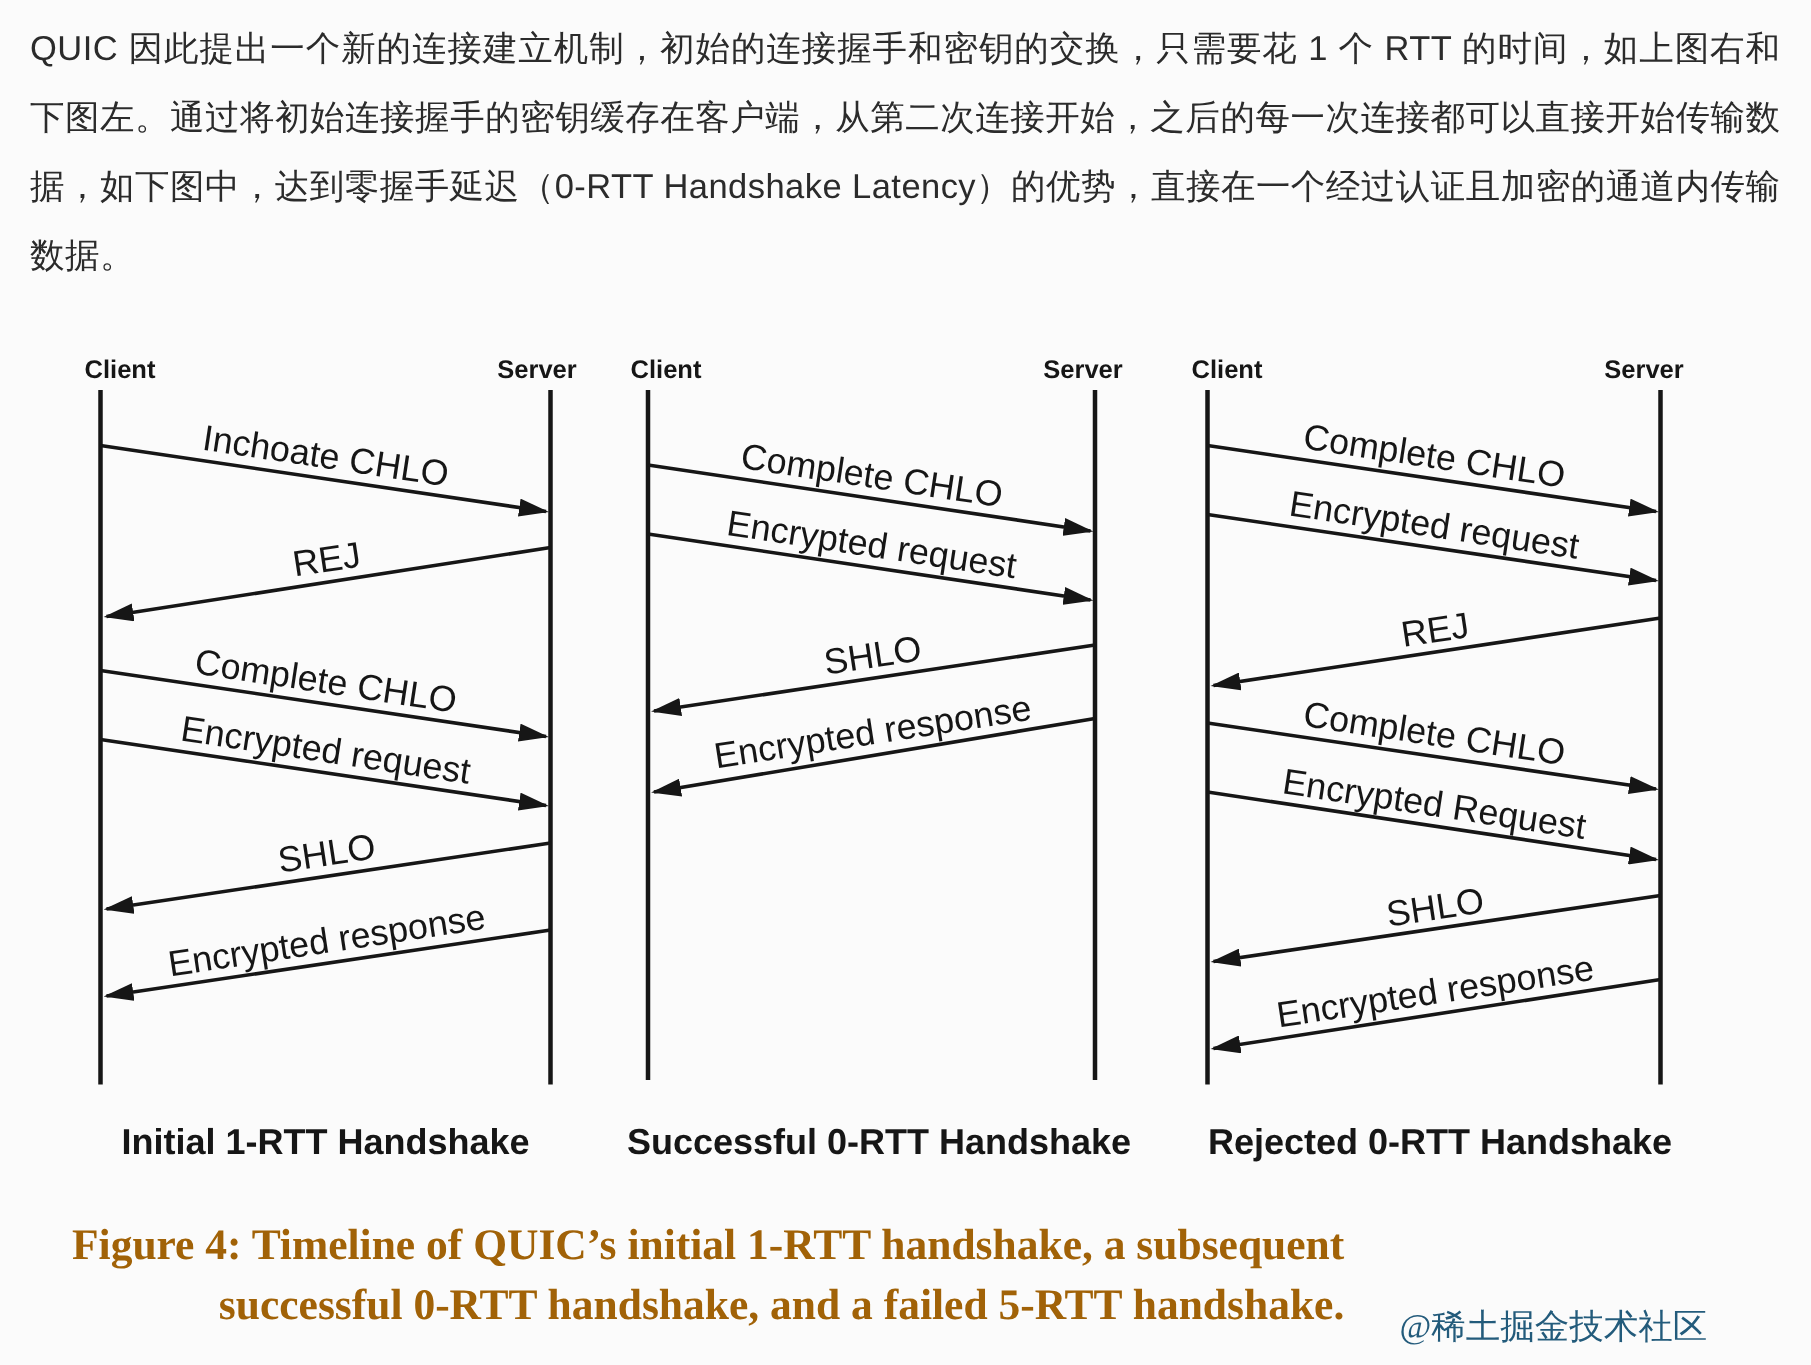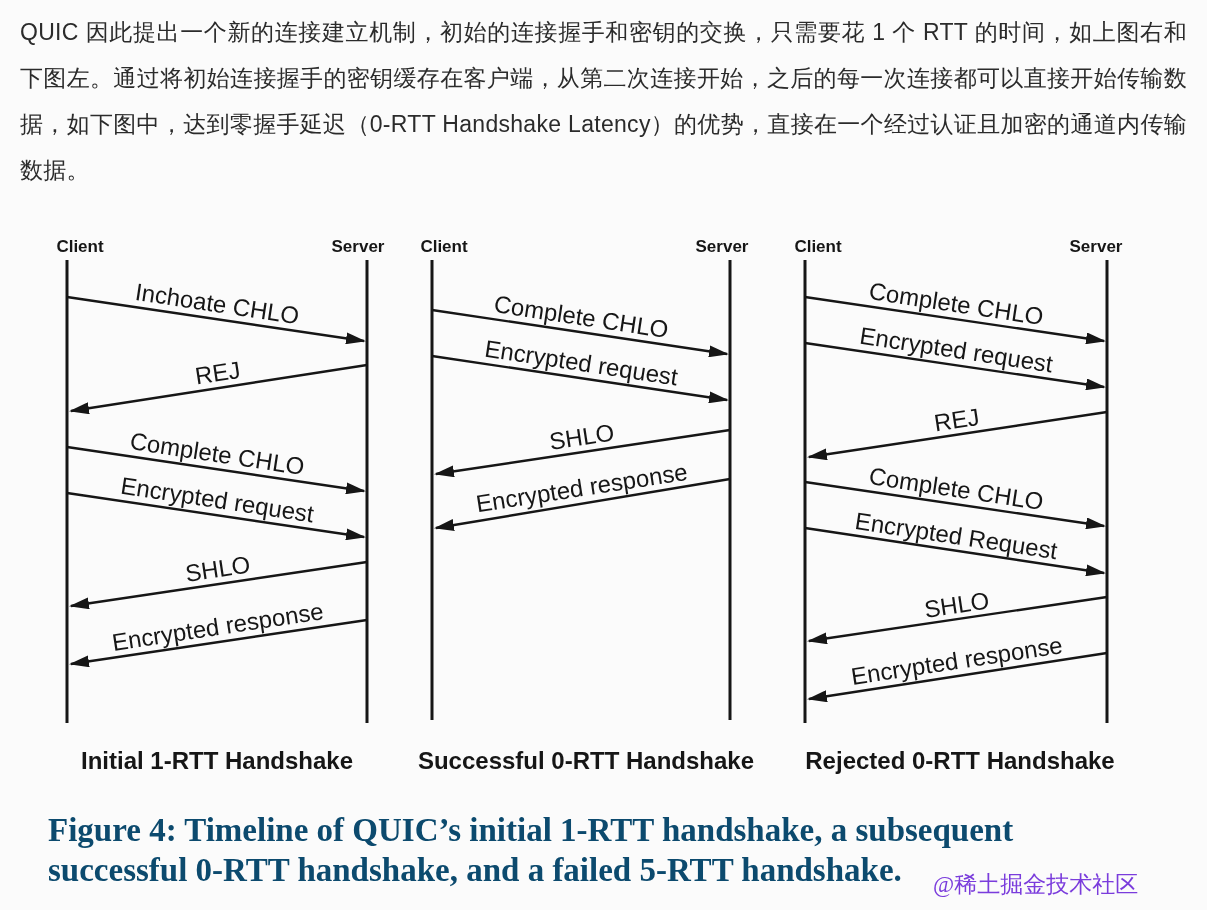--- a/index.html
+++ b/index.html
@@ -36,34 +36,35 @@
   .diagram-title  { font-size: 24px; font-weight: bold; }
   .lifeline { stroke: #161616; stroke-width: 3; }
   .msg-line { stroke: #161616; stroke-width: 2.4; fill: none; }
 
   
   .caption {
     position: absolute;
     top: 810px; left: 48px;
     font-family: "Liberation Serif", "DejaVu Serif", serif;
     font-weight: bold;
-    font-size: 33px;
+    font-size: 29px;
     line-height: 40px;
-    color: #0c4a6e;
+    color: #a16207;
     white-space: nowrap;
+    text-align: right;
   }
   .caption .cap-line { display: block; }
 
   
   .watermark {
     position: absolute;
     top: 869px; left: 933px;
     font-family: "Liberation Serif", "DejaVu Serif", serif;
     font-size: 23px;
-    color: #6d28d9;
+    color: #0c4a6e;
     opacity: 0.9;
     white-space: nowrap;
   }
 </style>
 </head>
 <body>
 
 <div class="page">
 
   <p class="intro">QUIC 因此提出一个新的连接建立机制，初始的连接握手和密钥的交换，只需要花 1 个 RTT 的时间，如上图右和下图左。通过将初始连接握手的密钥缓存在客户端，从第二次连接开始，之后的每一次连接都可以直接开始传输数据，如下图中，达到零握手延迟（0-RTT Handshake Latency）的优势，直接在一个经过认证且加密的通道内传输数据。</p>

